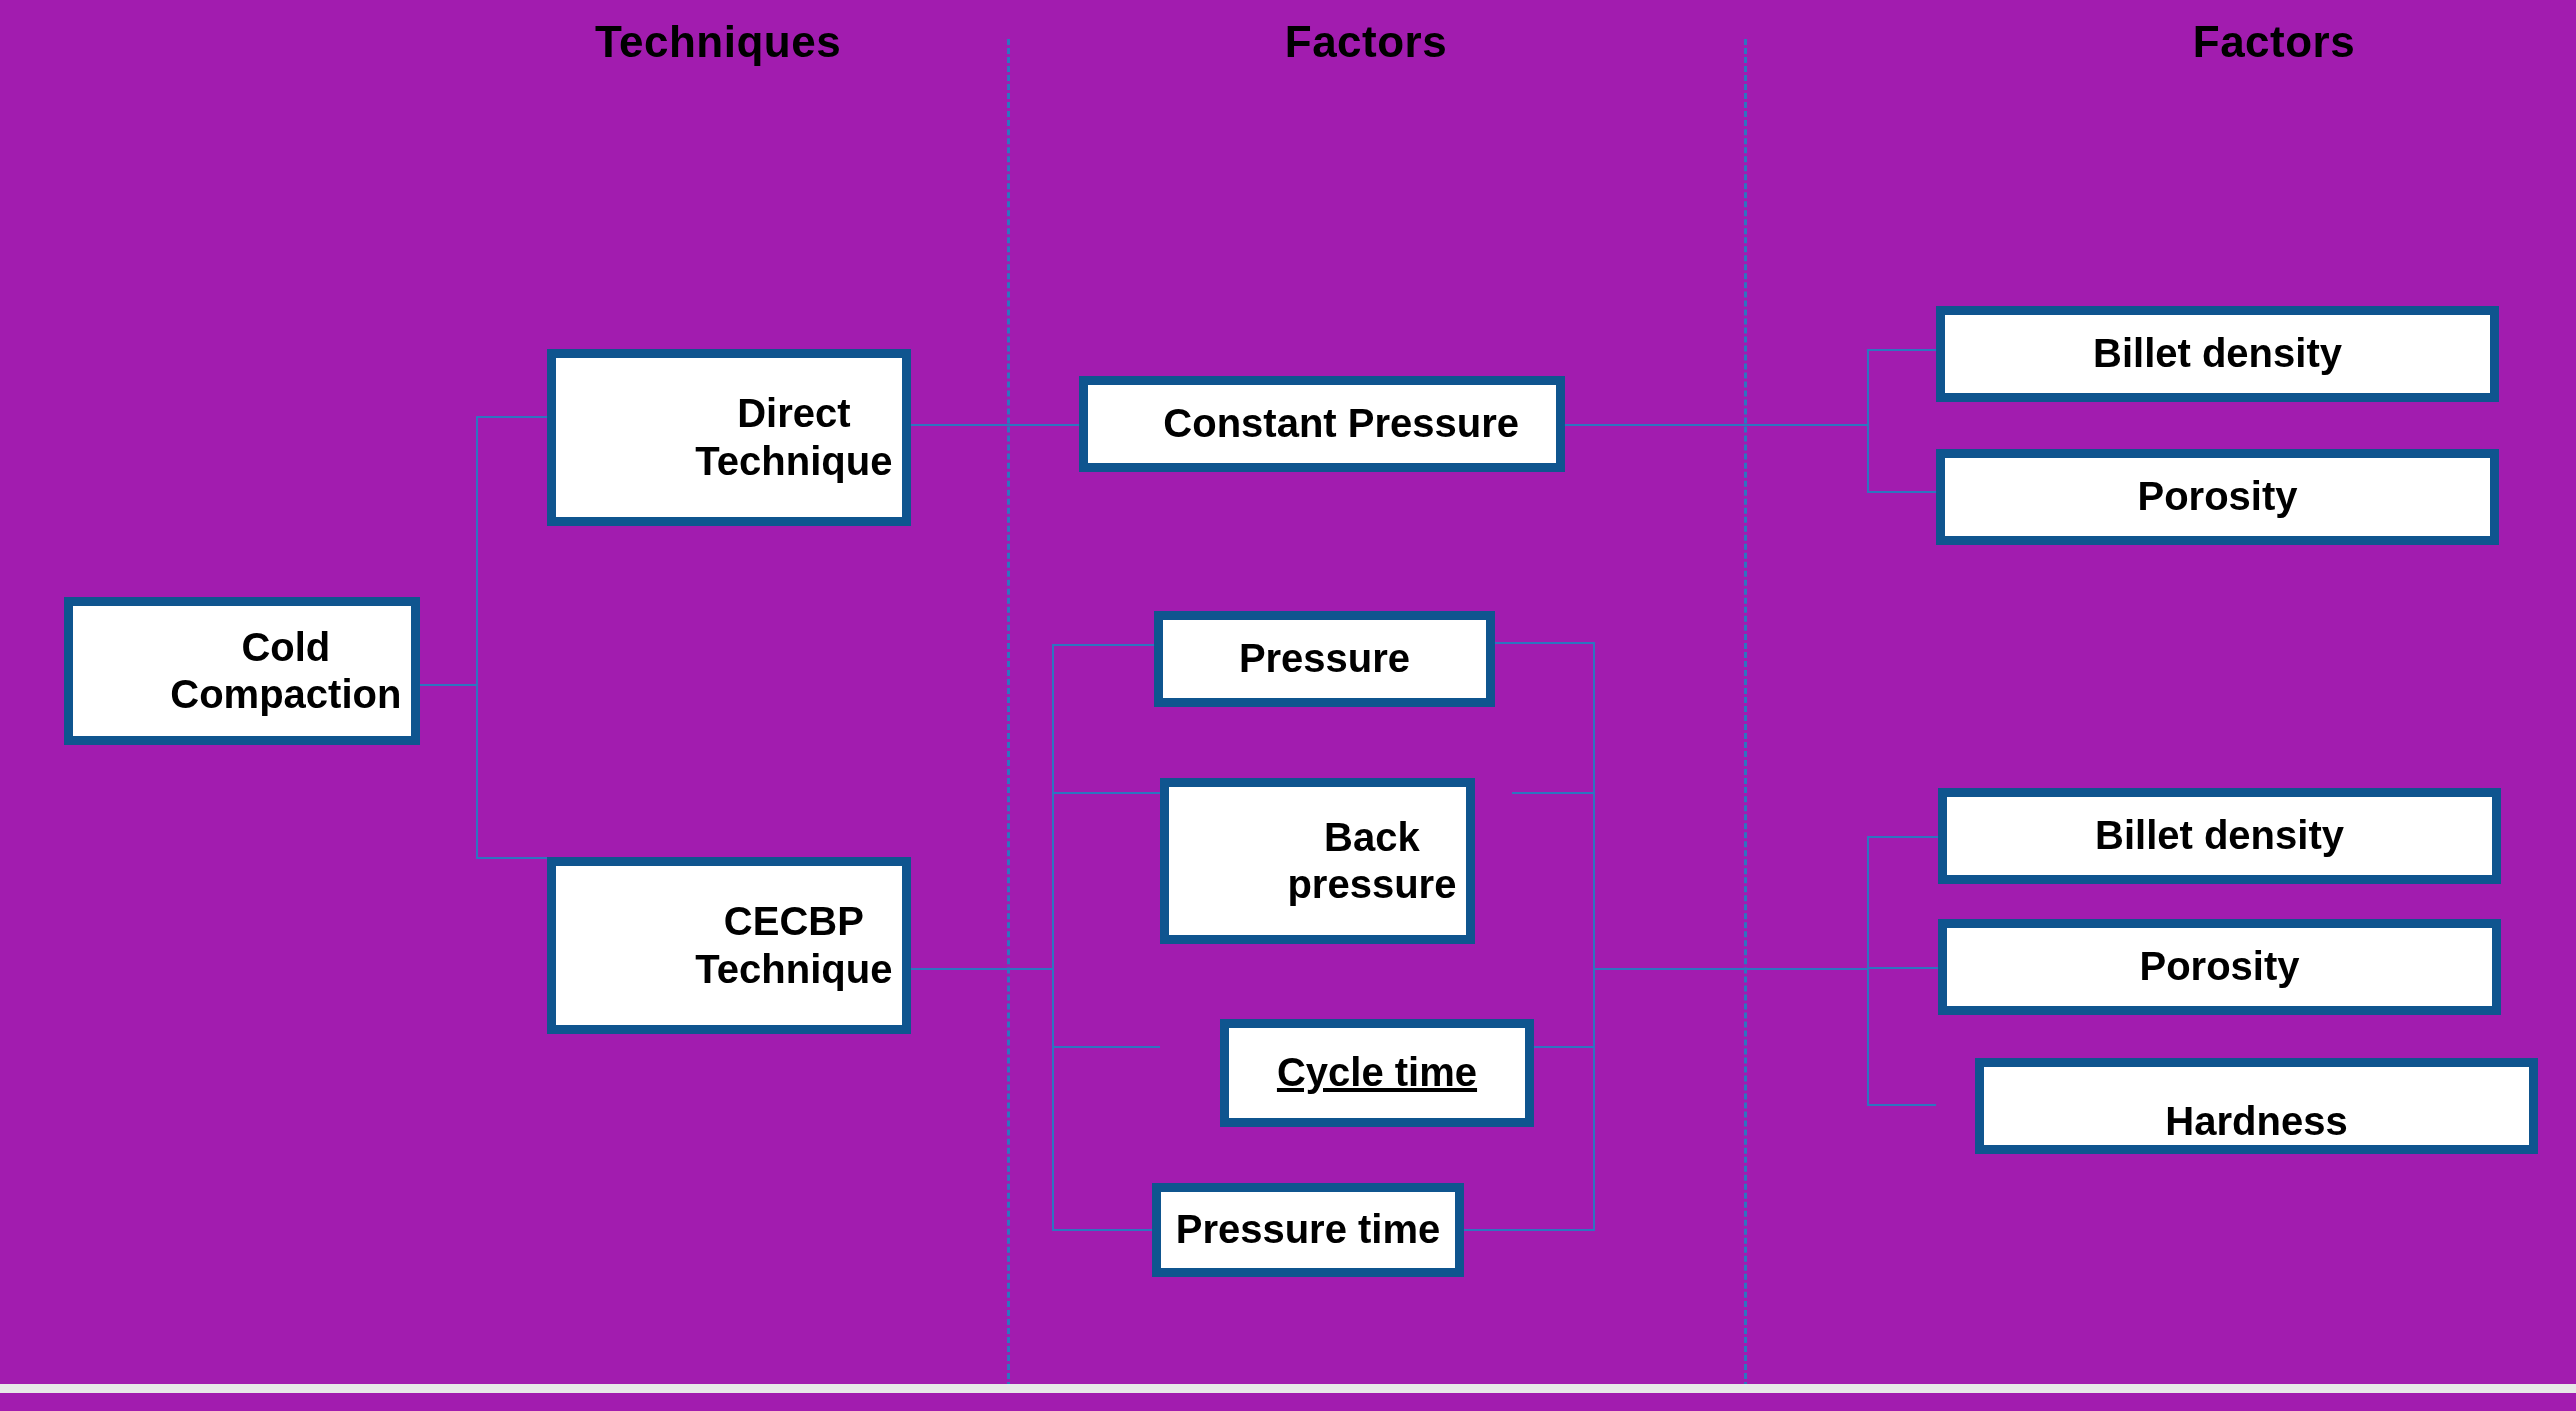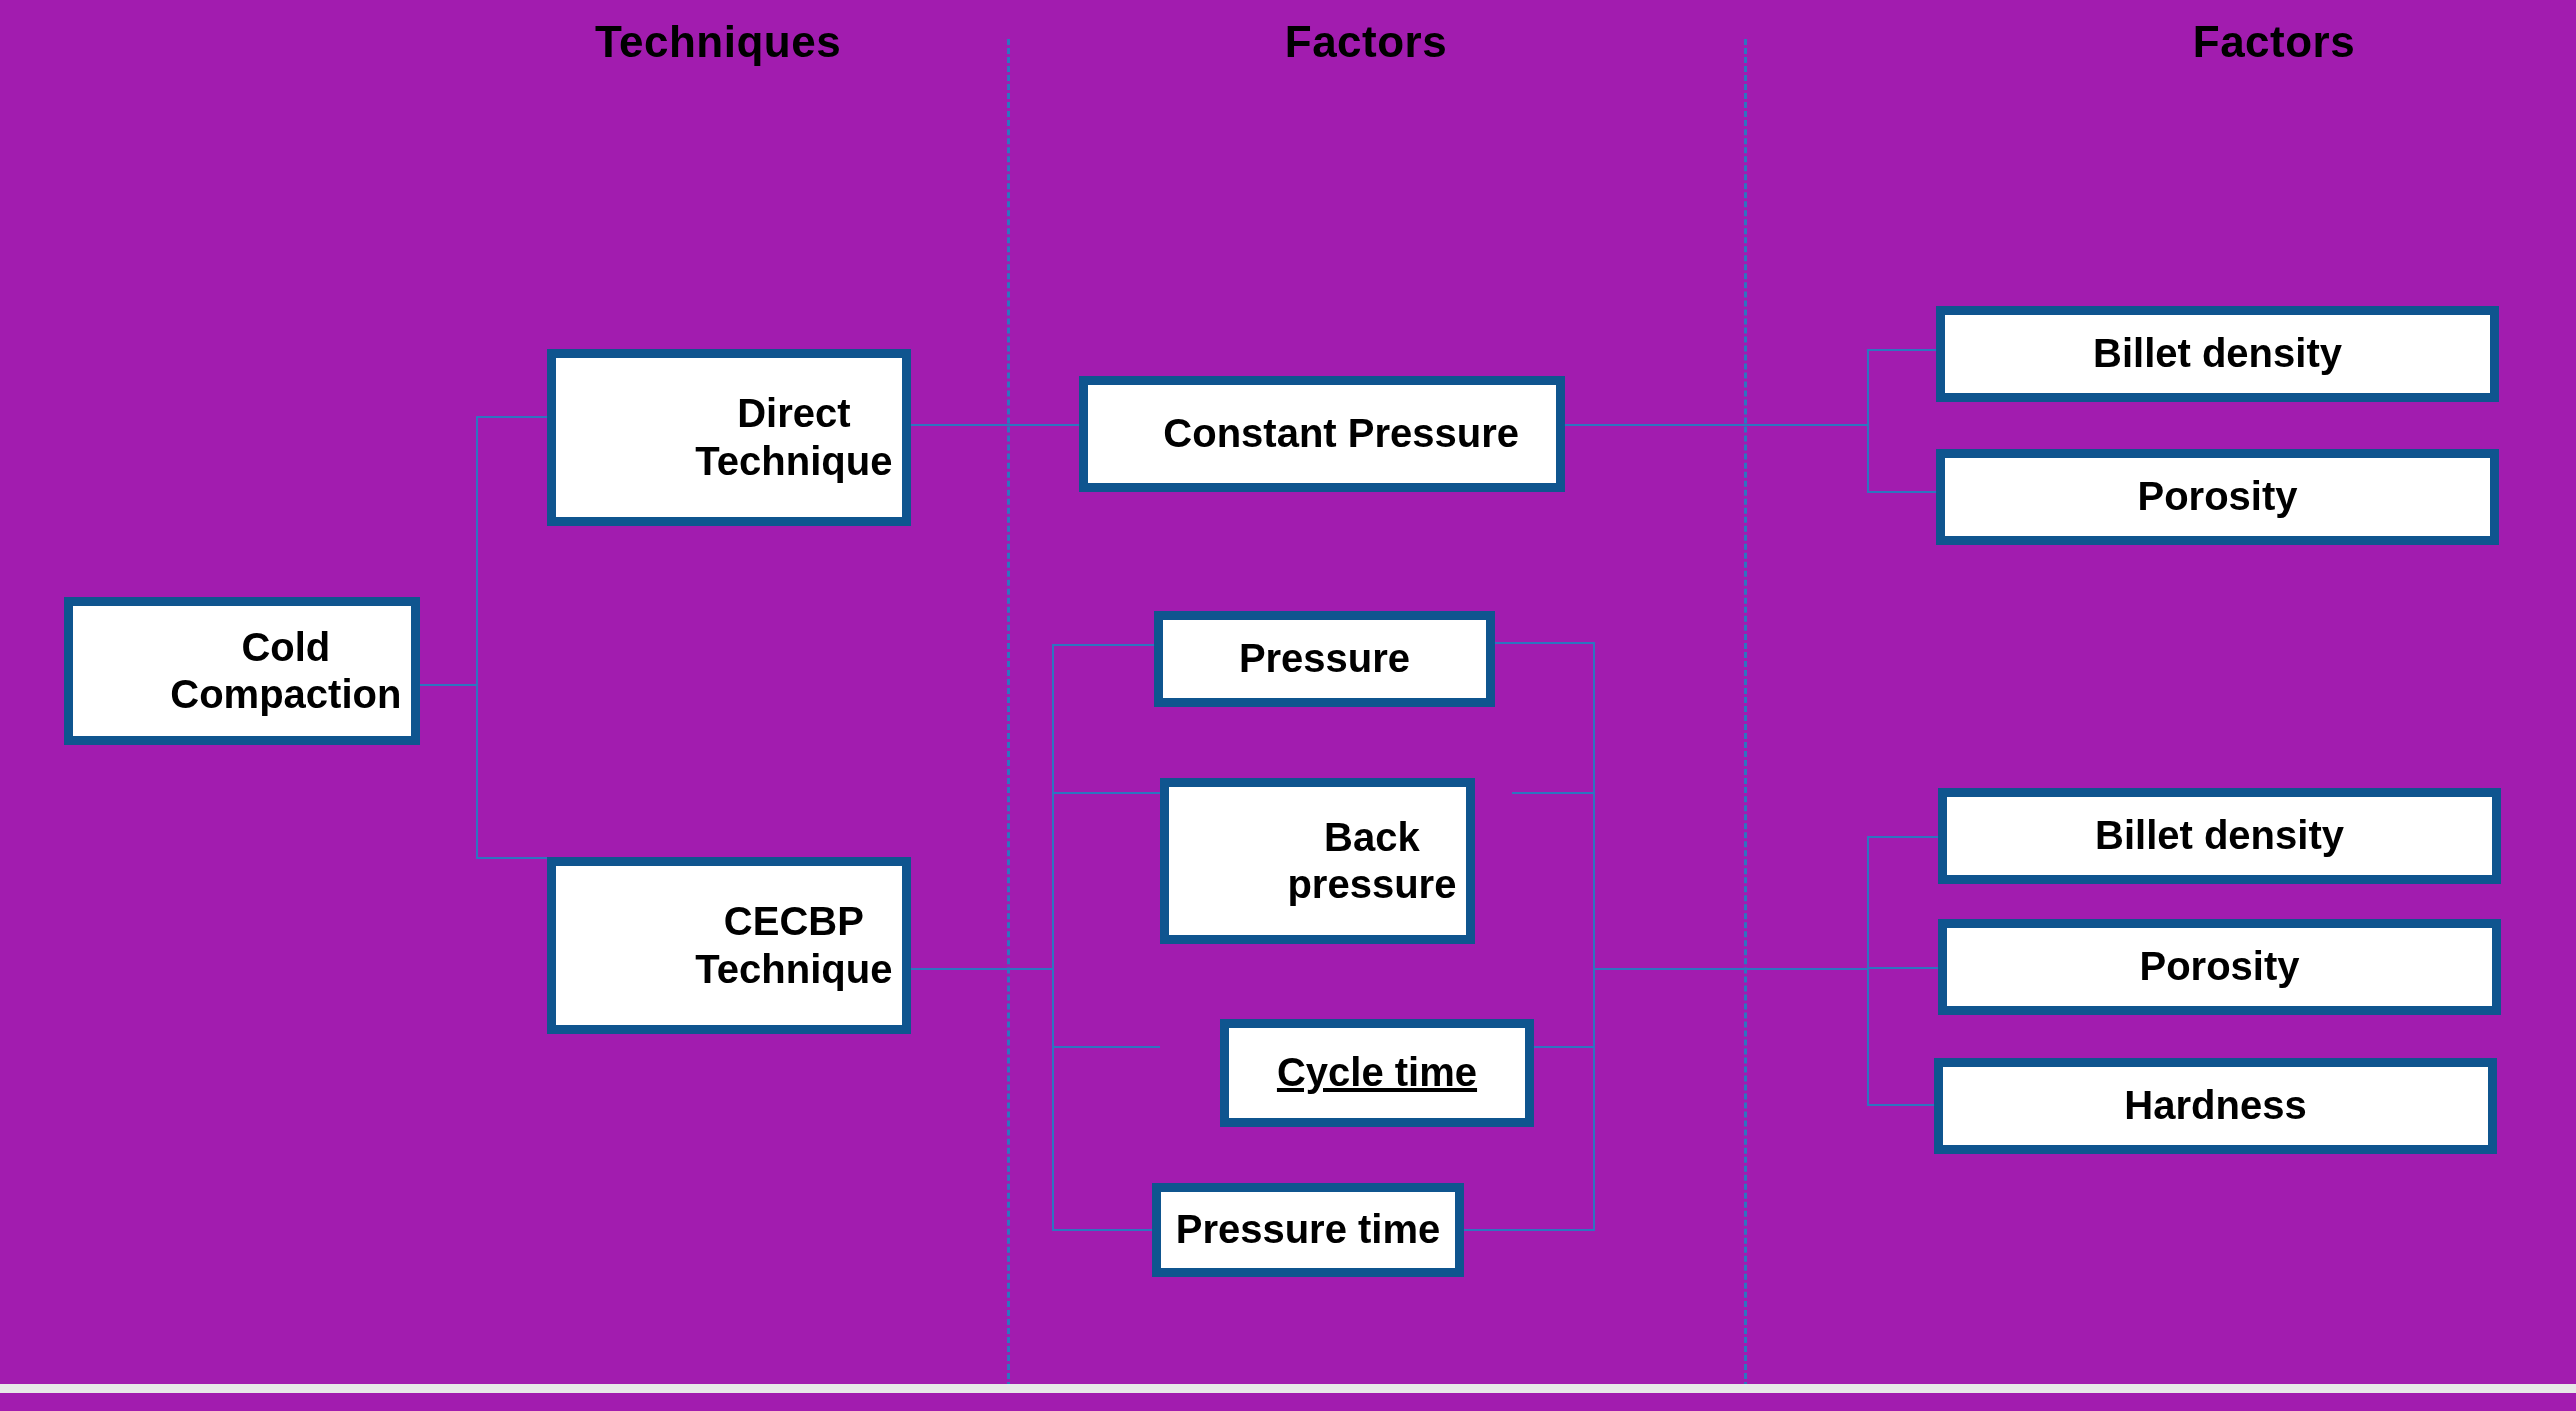--- a/index.html
+++ b/index.html
@@ -128,21 +128,21 @@
   </div>
 
   <div class="node two-line" style="left:547px; top:349px; width:364px; height:177px;">
     <span>Direct<br>Technique</span>
   </div>
 
   <div class="node two-line" style="left:547px; top:857px; width:364px; height:177px;">
     <span>CECBP<br>Technique</span>
   </div>
 
-  <div class="node" style="left:1079px; top:376px; width:486px; height:116px;padding-left:48px;">
+  <div class="node" style="left:1079px; top:376px; width:486px; height:96px;padding-left:48px;">
     <span>Constant Pressure</span>
   </div>
 
   <div class="node" style="left:1154px; top:611px; width:341px; height:96px;">
     <span>Pressure</span>
   </div>
 
   <div class="node two-line" style="left:1160px; top:778px; width:315px; height:166px;">
     <span>Back<br>pressure</span>
   </div>
@@ -164,20 +164,20 @@
   </div>
 
   <div class="node" style="left:1938px; top:788px; width:563px; height:96px;">
     <span>Billet density</span>
   </div>
 
   <div class="node" style="left:1938px; top:919px; width:563px; height:96px;">
     <span>Porosity</span>
   </div>
 
-  <div class="node" style="left:1934px; top:1058px; width:563px; height:96px;">
+  <div class="node" style="left:1975px; top:1058px; width:563px; height:96px;align-items:flex-end;">
     <span>Hardness</span>
   </div>
 
   <div class="bottom-rule" style="top:1384px;"></div>
 
 </div>
 
 
 </body></html>

